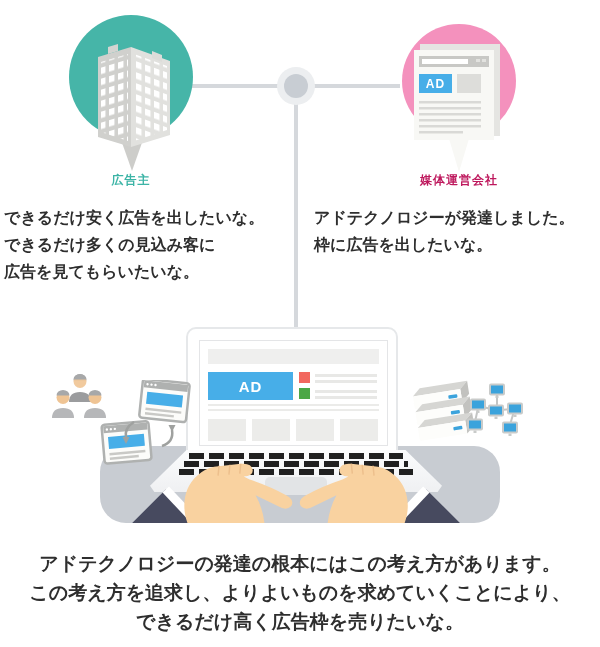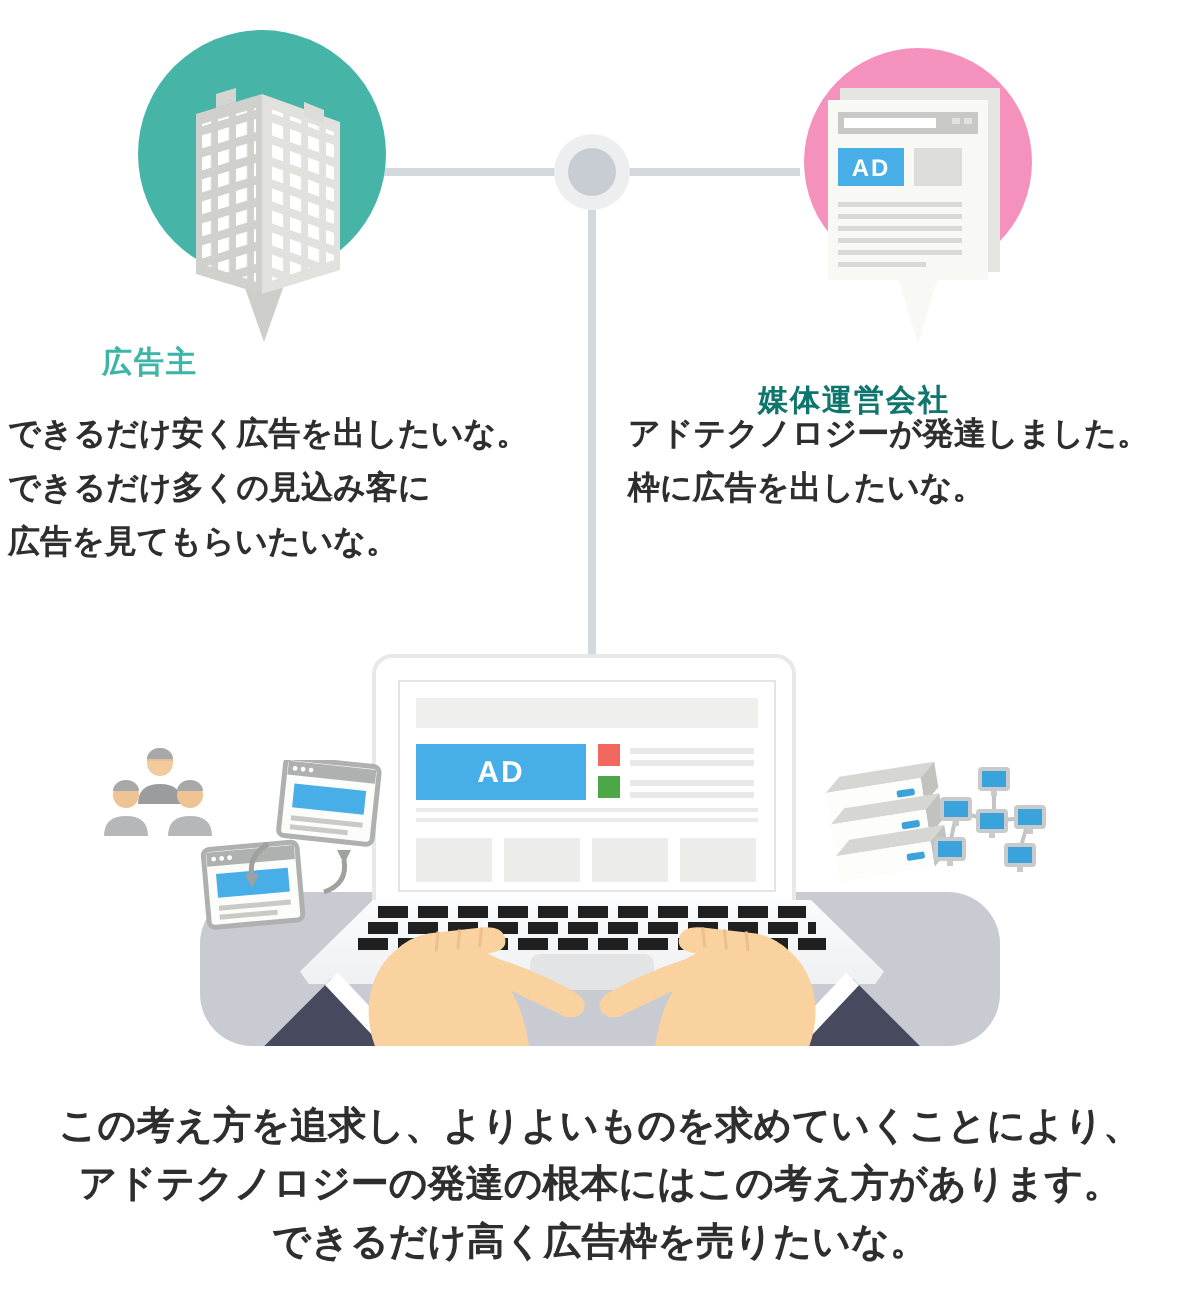--- a/index.html
+++ b/index.html
@@ -9,23 +9,23 @@
   }
   .abs{position:absolute;}
   
   .h-line{left:150px;top:84px;width:250px;height:4px;background:#D5D8DC;z-index:1;}
   .v-line{left:294px;top:86px;width:4px;height:244px;background:#D5D8DC;z-index:1;}
   .node-halo{left:277px;top:67px;width:38px;height:38px;border-radius:50%;background:#ECEEF0;z-index:2;}
   .node{left:284px;top:74px;width:24px;height:24px;border-radius:50%;background:#C8CDD3;z-index:2;}
   
   .bubble-left{left:64px;top:13px;width:136px;height:164px;z-index:3;}
   .bubble-right{left:396px;top:22px;width:126px;height:154px;z-index:3;}
-  .bubble-label{font-size:15px;font-weight:bold;z-index:3;letter-spacing:1px;}
+  .bubble-label{font-size:12px;font-weight:bold;text-align:center;z-index:3;letter-spacing:1px;}
   .label-left{left:51px;top:172px;width:160px;color:#3CB4A6;}
-  .label-right{left:379px;top:172px;width:160px;color:#0f766e;margin-top:19px;}
+  .label-right{left:379px;top:172px;width:160px;color:#be185d;}
   .wish{font-size:16px;font-weight:bold;color:#2E2E2E;text-align:left;line-height:27px;z-index:3;}
   .wish-left{left:4px;top:204px;width:276px;}
   .wish-right{left:314px;top:204px;width:276px;}
   
   .desk{left:100px;top:446px;width:400px;height:77px;border-radius:26px;background:#C8CCD2;z-index:2;}
   .lid{left:186px;top:327px;width:212px;height:125px;background:#fff;border:2px solid #E6E8EA;
        border-radius:10px 10px 0 0;box-sizing:border-box;z-index:3;}
   .webpage{left:199px;top:340px;width:187px;height:104px;background:#fff;border:1px solid #E4E5E7;z-index:4;}
   .wp{position:absolute;}
   .wp-header{left:8px;top:8px;width:171px;height:15px;background:#EFEFEE;}
@@ -263,18 +263,18 @@
         </g>
       <g transform="translate(52,50)">
           <rect x="-8" y="-6.5" width="16" height="12" rx="2" fill="#C9CBCA"></rect>
           <rect x="-6" y="-4.5" width="12" height="8" fill="#3BA3DC"></rect>
           <rect x="-1.5" y="5.5" width="3" height="2.5" fill="#C9CBCA"></rect>
         </g>
     </g>
   </svg>
 
   <div class="abs footer">
+    <div>アドテクノロジーの発達の根本にはこの考え方があります。</div>
     <div>この考え方を追求し、よりよいものを求めていくことにより、</div>
-    <div>アドテクノロジーの発達の根本にはこの考え方があります。</div>
     <div>できるだけ高く広告枠を売りたいな。</div>
   </div>
 
 </div>
 
 </body></html>

